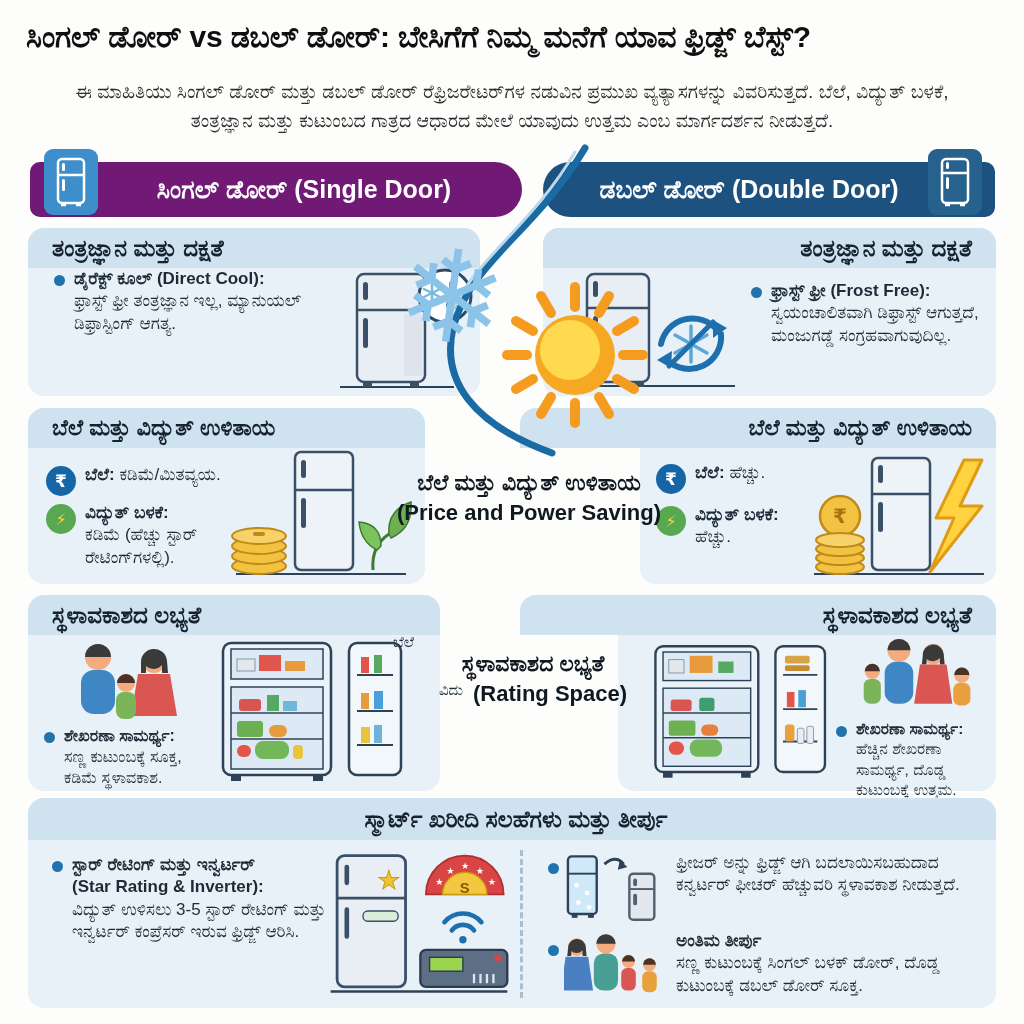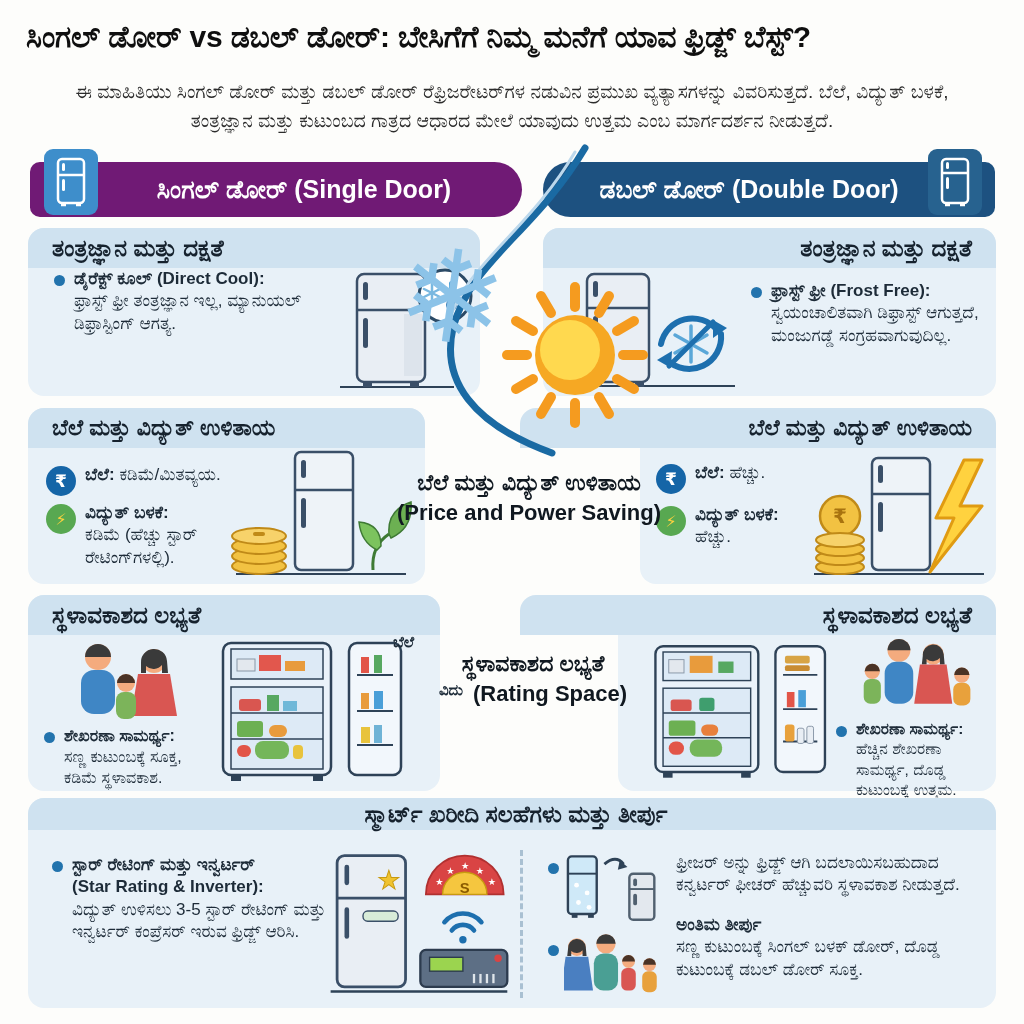--- a/index.html
+++ b/index.html
@@ -29,21 +29,21 @@
   .txt .lead{font-weight:bold;display:block;}
   .txt .inline-lead{font-weight:bold;}
   .badge{width:30px;height:30px;border-radius:50%;flex:none;display:flex;align-items:center;justify-content:center;
          font-weight:bold;font-size:17px;margin-top:2px;}
   .badge-rupee{background:#1565a7;color:#fff;}
   .badge-energy{background:#58a851;color:#ffd23f;font-size:16px;}
   #big-snowflake{left:398px;top:234px;font-size:128px;line-height:1;color:#8cc3e8;z-index:3;transform:rotate(8deg);}
   #sun-wrap{left:500px;top:280px;z-index:4;}
   #swoosh{left:0;top:0;z-index:2;pointer-events:none;}
   .center-label{text-align:center;font-weight:bold;color:#101820;z-index:5;}
-  .stray{font-size:15px;font-weight:bold;color:#1d2b38;}
+  .stray{font-size:15px;font-weight:normal;color:#1d2b38;}
   #divider-dashed{left:520px;top:850px;height:148px;width:0;border-left:3px dashed #a9c0d2;z-index:2;}
 </style>
 </head>
 <body>
 
 <div id="page">
 
   <div class="abs" id="title">ಸಿಂಗಲ್ ಡೋರ್ vs ಡಬಲ್ ಡೋರ್: ಬೇಸಿಗೆಗೆ ನಿಮ್ಮ ಮನೆಗೆ ಯಾವ ಫ್ರಿಡ್ಜ್ ಬೆಸ್ಟ್?</div>
   <div class="abs" id="subtitle">ಈ ಮಾಹಿತಿಯು ಸಿಂಗಲ್ ಡೋರ್ ಮತ್ತು ಡಬಲ್ ಡೋರ್ ರೆಫ್ರಿಜರೇಟರ್‌ಗಳ ನಡುವಿನ ಪ್ರಮುಖ ವ್ಯತ್ಯಾಸಗಳನ್ನು ವಿವರಿಸುತ್ತದೆ. ಬೆಲೆ, ವಿದ್ಯುತ್ ಬಳಕೆ, ತಂತ್ರಜ್ಞಾನ ಮತ್ತು ಕುಟುಂಬದ ಗಾತ್ರದ ಆಧಾರದ ಮೇಲೆ ಯಾವುದು ಉತ್ತಮ ಎಂಬ ಮಾರ್ಗದರ್ಶನ ನೀಡುತ್ತದೆ.</div>
 
@@ -360,21 +360,21 @@
     <div class="bullet" style="left:218px;top:84px;width:155px;">
       <span class="dot"></span>
       <div class="txt" style="font-size:15.5px;">
         <span class="lead">ಶೇಖರಣಾ ಸಾಮರ್ಥ್ಯ:</span>
         <span>ಹೆಚ್ಚಿನ ಶೇಖರಣಾ ಸಾಮರ್ಥ್ಯ, ದೊಡ್ಡ ಕುಟುಂಬಕ್ಕೆ ಉತ್ತಮ.</span>
       </div>
     </div>
   </div>
 
   <div class="abs card" style="left:28px;top:798px;width:968px;height:210px;">
-    <div class="card-band" style="justify-content:center;height:32px;padding-left:32px;">
+    <div class="card-band" style="justify-content:center;height:42px;padding-left:32px;">
       <span class="band-title">ಸ್ಮಾರ್ಟ್ ಖರೀದಿ ಸಲಹೆಗಳು ಮತ್ತು ತೀರ್ಪು</span>
     </div>
 
     <div class="bullet" style="left:24px;top:56px;width:282px;">
       <span class="dot"></span>
       <div class="txt">
         <span class="lead">ಸ್ಟಾರ್ ರೇಟಿಂಗ್ ಮತ್ತು ಇನ್ವರ್ಟರ್</span>
         <span class="lead">(Star Rating &amp; Inverter):</span>
         <span>ವಿದ್ಯುತ್ ಉಳಿಸಲು 3-5 ಸ್ಟಾರ್ ರೇಟಿಂಗ್ ಮತ್ತು ಇನ್ವರ್ಟರ್ ಕಂಪ್ರೆಸರ್ ಇರುವ ಫ್ರಿಡ್ಜ್ ಆರಿಸಿ.</span>
       </div>
@@ -449,21 +449,21 @@
       <circle cx="52" cy="12" r="12" fill="#f4ab7e"></circle>
         <path d="M40 12 a12 12 0 0 1 24 0 z" fill="#3a3a3a"></path>
       <rect x="37" y="24" width="30" height="46" rx="12" fill="#4a9f94"></rect>
       <circle cx="80" cy="34" r="8" fill="#f4ab7e"></circle>
         <path d="M72 34 a8 8 0 0 1 16 0 z" fill="#4a3326"></path>
       <rect x="71" y="42" width="18" height="28" rx="7" fill="#d95652"></rect>
       <circle cx="106" cy="38" r="8" fill="#f4ab7e"></circle>
         <path d="M98 38 a8 8 0 0 1 16 0 z" fill="#4a3326"></path>
       <rect x="97" y="46" width="18" height="26" rx="7" fill="#e8a13c"></rect>
     </svg>
-    <div class="txt abs" style="left:648px;top:116px;width:320px;">
+    <div class="txt abs" style="left:648px;top:132px;width:320px;">
       <span class="lead">ಅಂತಿಮ ತೀರ್ಪು</span>
       <span>ಸಣ್ಣ ಕುಟುಂಬಕ್ಕೆ ಸಿಂಗಲ್ ಬಳಕ್ ಡೋರ್, ದೊಡ್ಡ ಕುಟುಂಬಕ್ಕೆ ಡಬಲ್ ಡೋರ್ ಸೂಕ್ತ.</span>
     </div>
   </div>
 
   <div class="abs" id="divider-dashed"></div>
 
 </div>
 
 </body></html>

